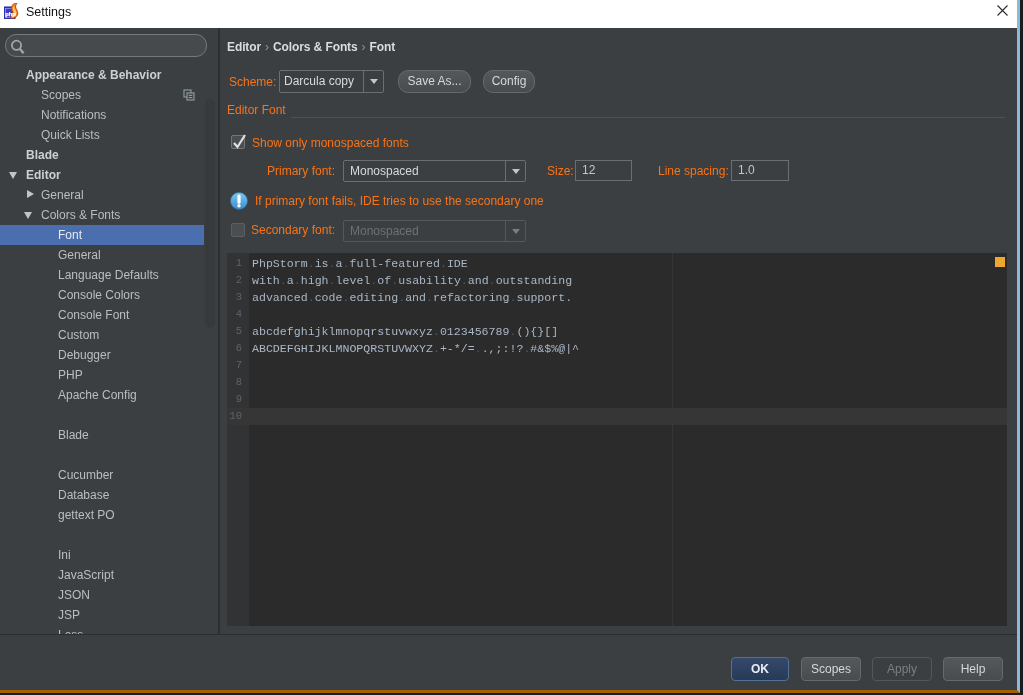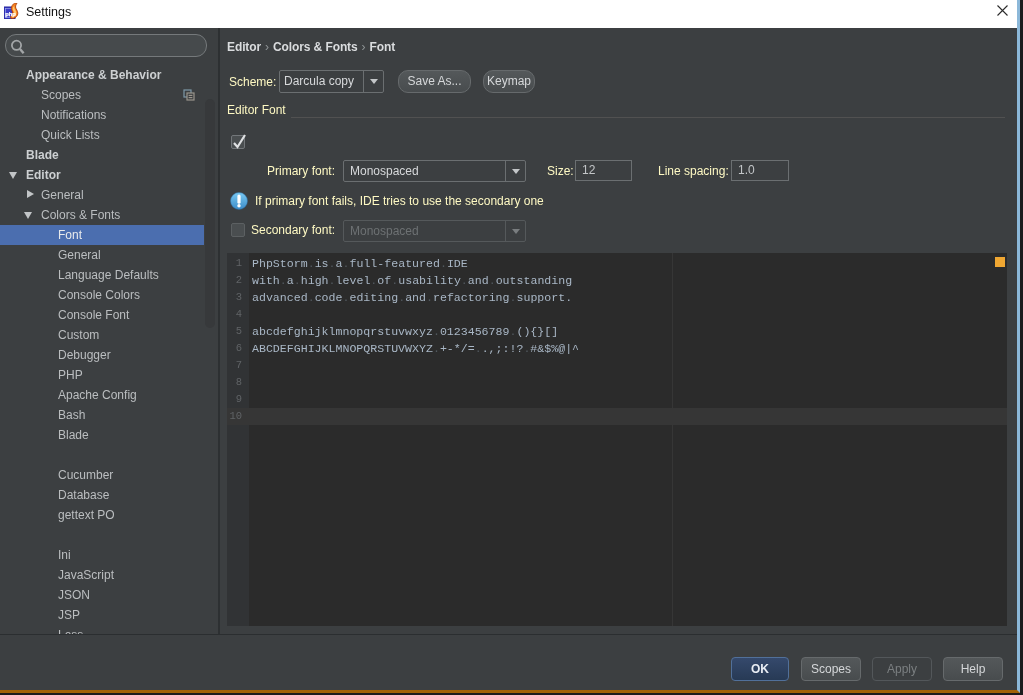--- a/index.html
+++ b/index.html
@@ -14,21 +14,21 @@
 #sidebar { position:absolute; left:0; top:0; width:218px; height:606px; overflow:hidden; }
 #vsep { position:absolute; left:218px; top:0; width:2px; height:606px; background:#2d3032; }
 #search { position:absolute; left:5px; top:6px; width:202px; height:23px; border:1px solid #75797b; border-radius:11px; background:#464a4c; }
 .row { position:absolute; left:0; width:218px; height:20px; line-height:20px; font-size:12px; color:#bbbec0; white-space:nowrap; }
 .row b { color:#cdd0d2; font-weight:bold; }
 .row .trid { position:absolute; top:7px; width:0; height:0; border-left:4.5px solid transparent; border-right:4.5px solid transparent; border-top:7px solid #c2c5c7; }
 .row .trir { position:absolute; top:5px; width:0; height:0; border-top:4.5px solid transparent; border-bottom:4.5px solid transparent; border-left:7px solid #c2c5c7; }
 #selrow { position:absolute; left:0; width:204px; height:20px; background:#4b6eaf; }
 #thumb { position:absolute; left:205px; top:71px; width:10px; height:229px; background:#37393b; border-radius:5px; }
 #content { position:absolute; left:220px; top:0; width:797px; height:606px; }
-.lbl { position:absolute; height:20px; line-height:20px; font-size:12px; color:#fef9c3; white-space:nowrap; }
+.lbl { position:absolute; height:20px; line-height:20px; font-size:12px; color:#f97316; white-space:nowrap; }
 .crumb { position:absolute; top:9px; letter-spacing:-0.1px; height:20px; line-height:20px; font-size:12px; font-weight:bold; color:#dadcde; white-space:nowrap;text-align:center; }
 .crumb .sep { color:#8f9496; font-weight:normal; padding:0 4px; font-size:12px; }
 .btn { position:absolute; height:23px; line-height:21px; text-align:center; font-size:12px; color:#d5d7d9;
   background:linear-gradient(#54585a,#484c4e); border:1px solid #666a6c; border-radius:10px; }
 .combo { position:absolute; height:23px; border:1px solid #6b6f71; border-radius:2px; background:#3c3f41; }
 .combo .ct { position:absolute; left:6px; top:0; height:21px; line-height:21px; font-size:12px; color:#d7d9db; white-space:nowrap; }
 .combo .ar { position:absolute; right:0; top:0; width:20px; height:100%; border-left:1px solid #6b6f71; }
 .combo .ar:after { content:""; position:absolute; left:6px; top:8px; border-left:4px solid transparent; border-right:4px solid transparent; border-top:5px solid #c3c6c8; }
 .combo.dis { border-color:#55595b; }
 .combo.dis .ct { color:#6d7173; }
@@ -129,23 +129,20 @@
         </div>
       <div class="row" style="top:317px">
           <span style="position:absolute;left:58px">Debugger</span>
         </div>
       <div class="row" style="top:337px">
           <span style="position:absolute;left:58px">PHP</span>
         </div>
       <div class="row" style="top:357px">
           <span style="position:absolute;left:58px">Apache Config</span>
         </div>
-      <div class="row" style="top:377px">
-          <span style="position:absolute;left:58px">Bash</span>
-        </div>
       <div class="row" style="top:397px">
           <span style="position:absolute;left:58px">Blade</span>
         </div>
       <div class="row" style="top:437px">
           <span style="position:absolute;left:58px">Cucumber</span>
         </div>
       <div class="row" style="top:457px">
           <span style="position:absolute;left:58px">Database</span>
         </div>
       <div class="row" style="top:477px">
@@ -170,27 +167,28 @@
     </div>
     <div id="vsep"></div>
     <div id="content">
       <div class="crumb" style="left:7px">Editor<span class="sep">›</span>Colors &amp; Fonts<span class="sep">›</span>Font</div>
       <div class="lbl" style="left:9px;top:44px">Scheme:</div>
       <div class="combo" style="left:59px;top:42px;width:105px">
           <span class="ct" style="left:4px">Darcula copy</span>
           <span class="ar"></span>
         </div>
       <div class="btn" style="left:178px;top:42px;width:73px">Save As...</div>
-      <div class="btn" style="left:263px;top:42px;width:52px">Keymap</div>
+      <div class="btn" style="left:263px;top:42px;width:52px">Config</div>
       <div class="lbl" style="left:7px;top:72px">Editor Font</div>
       <div id="efsep"></div>
       <div class="cb" style="left:11px;top:107px"></div>
       <svg class="abs" style="left:11px;top:101px;overflow:visible" width="18" height="22" viewBox="0 0 18 22">
         <path d="M3,14 L6.5,18 L14,6" fill="none" stroke="#dfe1e3" stroke-width="2.2"></path>
       </svg>
+      <div class="lbl" style="left:32px;top:105px">Show only monospaced fonts</div>
       <div class="lbl" style="left:0;top:133px;width:115px;text-align:right">Primary font:</div>
       <div class="combo" style="left:123px;top:132px;width:183px;height:22px">
           <span class="ct">Monospaced</span>
           <span class="ar"></span>
         </div>
       <div class="lbl" style="left:327px;top:133px">Size:</div>
       <div class="field" style="left:355px;top:132px;width:57px">12</div>
       <div class="lbl" style="left:438px;top:133px">Line spacing:</div>
       <div class="field" style="left:511px;top:132px;width:58px">1.0</div>
       <svg class="abs" style="left:10px;top:164px" width="18" height="18" viewBox="0 0 18 18">

